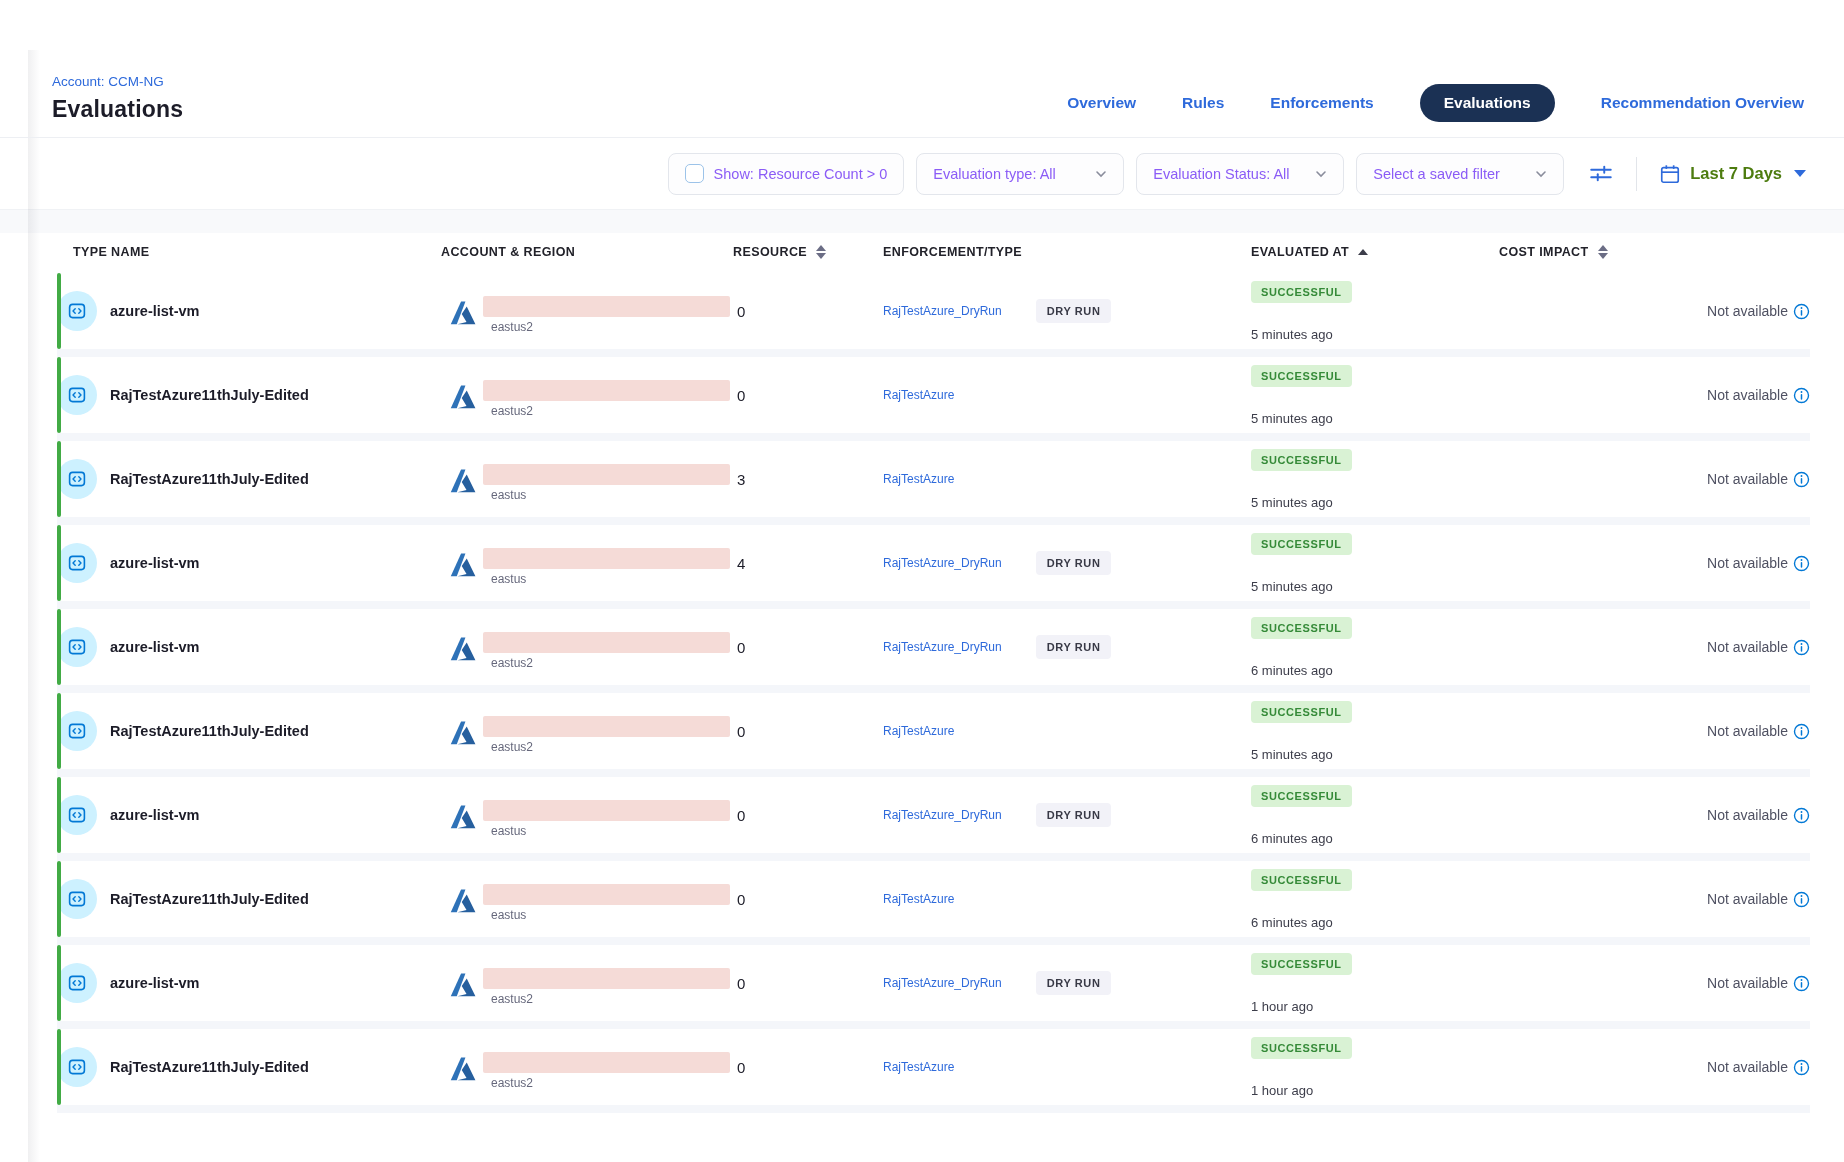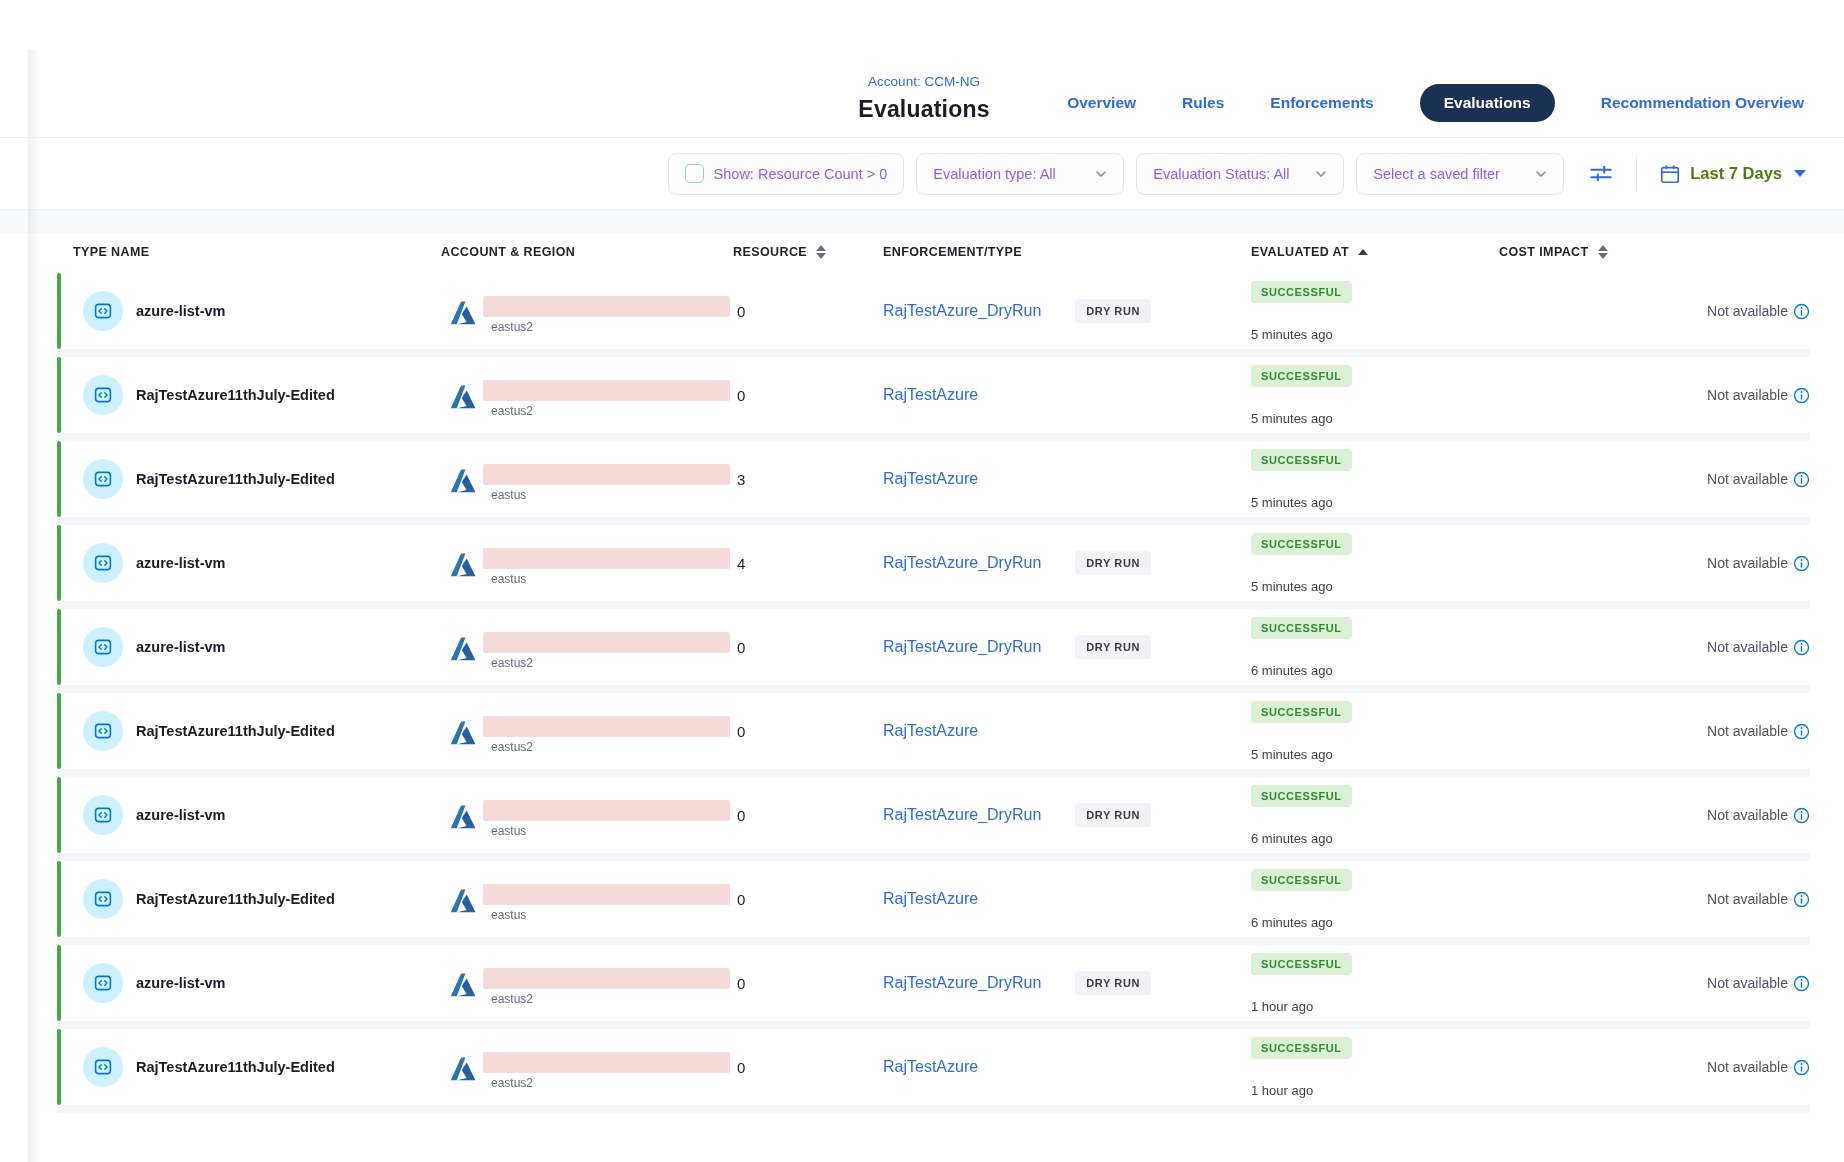--- a/index.html
+++ b/index.html
@@ -2,21 +2,21 @@
 <html><head>
 <meta charset="utf-8">
 <style>
   * { margin:0; padding:0; box-sizing:border-box; }
   html,body { width:1844px; height:1162px; background:#fff; font-family:"Liberation Sans", sans-serif; color:#22222a; overflow:hidden; }
   .page { position:relative; width:1844px; height:1162px; }
   .page::before { content:""; position:absolute; left:28px; top:50px; bottom:0; width:12px;
     background:linear-gradient(to right, rgba(40,41,61,0.07), rgba(40,41,61,0)); }
 
   
-  .header { position:relative; padding:74px 48px 14px 52px; border-bottom:1px solid #edeff3;text-align:center; }
+  .header { position:relative; padding:74px 48px 14px 52px; border-bottom:1px solid #edeff3; }
   .breadcrumb { color:#2e6adb; font-size:13.5px; font-weight:500; cursor:pointer; }
   .page-title { margin-top:7px; font-size:23px; font-weight:700; color:#1c1c28; letter-spacing:.2px; }
   .nav { position:absolute; right:40px; top:84px; display:flex; align-items:center; gap:46px; }
   .nav-item { color:#2e6adb; font-size:15.5px; font-weight:600; cursor:pointer; white-space:nowrap; }
   .nav-item.active { background:#1b3154; color:#fff; border-radius:20px; padding:10px 24px; }
 
   
   .filterbar { display:flex; justify-content:flex-end; align-items:center; gap:12px; padding:14px 38px 14px 0; height:71px; }
   .filter-box { display:flex; align-items:center; gap:10px; height:42px; padding:0 16px; border:1px solid #e3e6ec; border-radius:8px; background:#fdfdfe; cursor:pointer; }
   .filter-box .lbl { font-size:14.5px; font-weight:500; color:#8b5cf6; white-space:nowrap; }
@@ -39,34 +39,34 @@
   .sort-icon { display:flex; flex-direction:column; line-height:0; gap:2px; }
   .tri { width:0; height:0; border-left:5px solid transparent; border-right:5px solid transparent; }
   .tri.up { border-bottom:6px solid #6b6d85; }
   .tri.down { border-top:6px solid #6b6d85; }
   .tri.dark.up { border-bottom:6px solid #3c3d4a; }
 
   .rows { display:flex; flex-direction:column; gap:8px; background:#f4f6fa; padding-bottom:8px; }
   .row { position:relative; display:grid; grid-template-columns:384px 292px 150px 368px 248px 1fr; align-items:center; height:76px; background:#fff; cursor:pointer; }
   .accent { position:absolute; left:0; top:0; bottom:0; width:4px; background:#42ab45; border-radius:2px; }
 
-  .c-rule { display:flex; align-items:center; gap:13px; padding-left:26px; }
+  .c-rule { display:flex; align-items:center; gap:13px; }
   .rule-icon-circle { width:40px; height:40px; border-radius:50%; background:#cdf1ff; display:flex; align-items:center; justify-content:center; flex:0 0 auto; }
   .rule-name { font-size:14.5px; font-weight:600; color:#1c1c28; }
 
   .c-account { display:flex; align-items:flex-start; gap:5px; padding-left:7px; }
   .azure { margin-top:10px; flex:0 0 auto; }
   .acct-stack { display:flex; flex-direction:column; }
   .redacted-bar { width:247px; height:21px; background:#f5dbd7; border-radius:2px; margin-top:8px; }
   .region { font-size:12px; color:#66687c; margin:3px 0 0 8px; }
 
   .c-resource { font-size:15px; color:#1c1c28; padding-left:4px; }
 
   .c-enforcement { display:flex; align-items:center; }
-  .enf-link { color:#2e6adb; font-size:16px; font-weight:500; text-decoration:none; cursor:pointer; }
+  .enf-link { color:#2e6adb; font-size:12px; font-weight:500; text-decoration:none; cursor:pointer; }
   .dryrun-badge { margin-left:34px; background:#f2f2f8; color:#383946; font-size:11px; font-weight:700; letter-spacing:.6px; padding:6px 11px; border-radius:4px; white-space:nowrap; }
 
   .c-evaluated { display:flex; flex-direction:column; justify-content:center; gap:24px; }
   .success-badge { align-self:flex-start; background:#d9f2d4; color:#358a38; font-size:11px; font-weight:700; letter-spacing:.6px; padding:5px 10px; border-radius:4px; }
   .time { font-size:13px; color:#3c3d4a; }
 
   .c-cost { display:flex; align-items:center; gap:5px; font-size:14px; color:#4f5162;justify-content:flex-end; }
   .info-icon { display:flex; cursor:pointer; }
 </style>
 </head>

